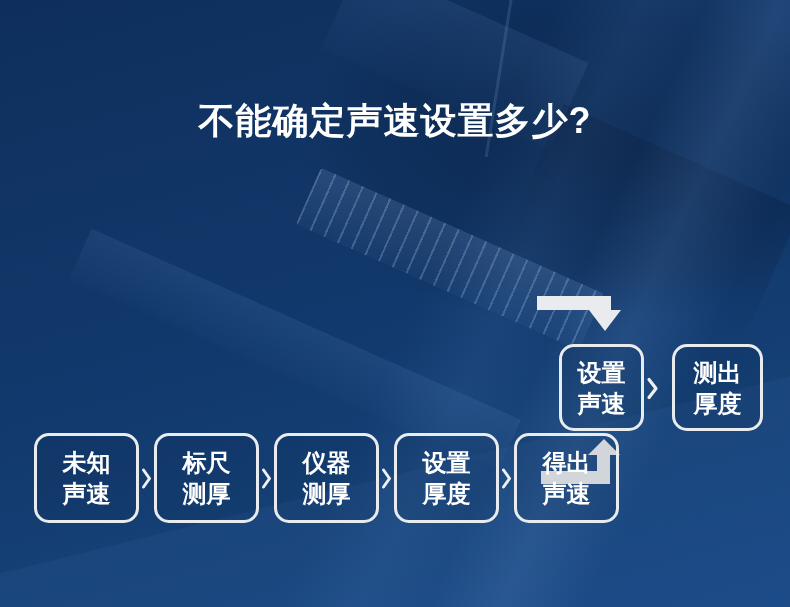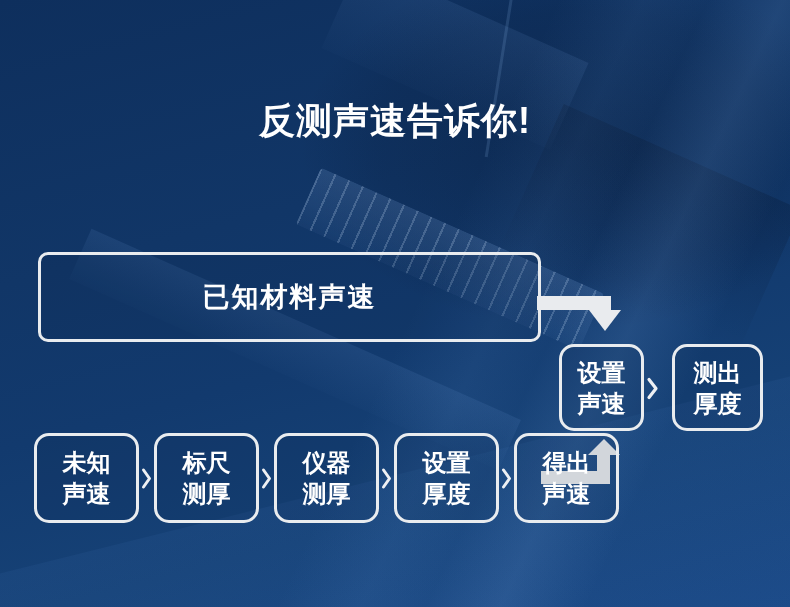--- a/index.html
+++ b/index.html
@@ -76,26 +76,23 @@
   <div class="bg-hand"></div>
   <div class="caliper-jaw"></div>
   <div class="caliper-ruler"></div>
   <div class="caliper-beam"></div>
   <div class="caliper-dark"></div>
   <div class="bg-glow"></div>
   <div class="bg-band-bottom"></div>
   <div class="bg-streak-thin"></div>
 
   <div class="title">
-    <div>反测声速告诉你!</div>
+    <div>不能确定声速设置多少?</div>
   </div>
 
-  <div class="fbox known-box">
-    <span>已知材料声速</span>
-  </div>
 
   <div class="arr arr-h1"></div>
   <div class="arr-head-down"></div>
 
   <div class="arr arr-h2"></div>
   <div class="arr arr-v2"></div>
   <div class="arr-head-up"></div>
 
   <div class="fbox top-box box-set-velocity">
     <span>设置</span>

